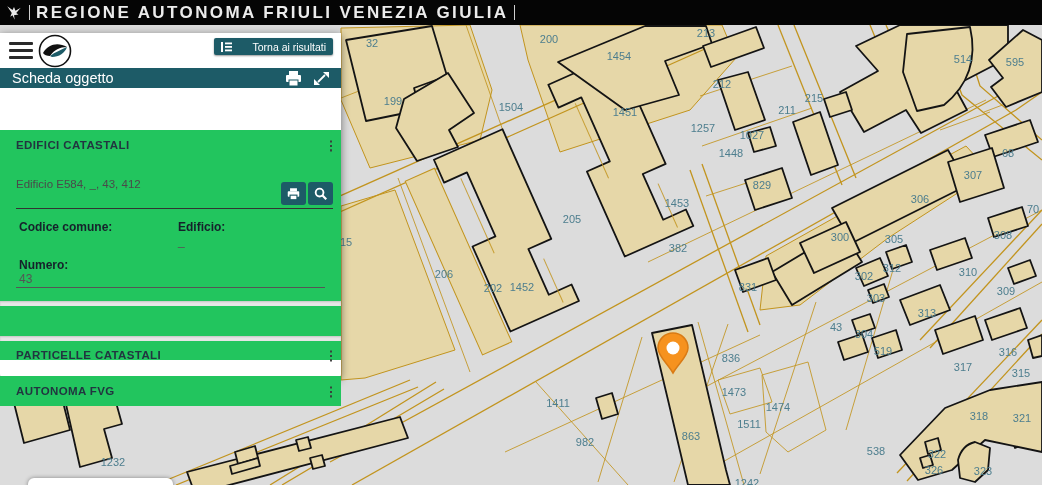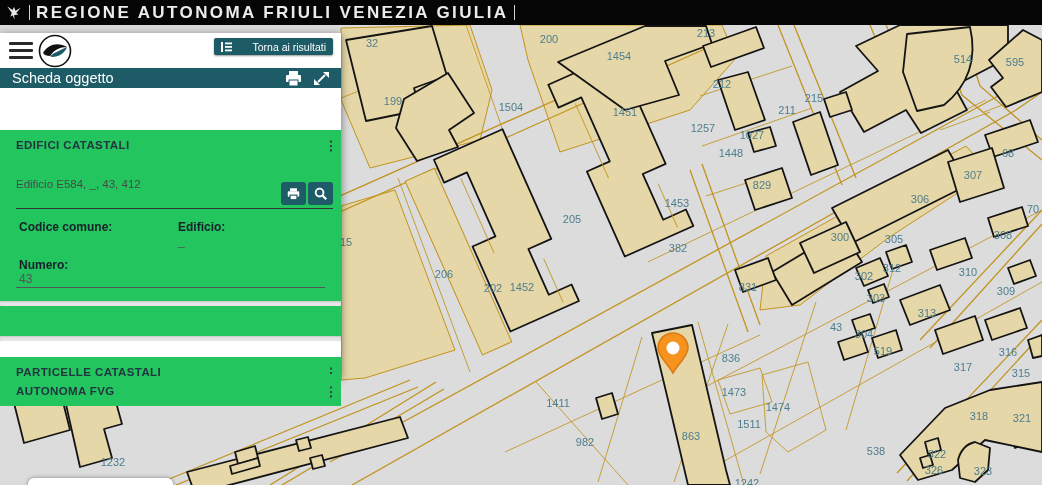--- a/index.html
+++ b/index.html
@@ -324,21 +324,21 @@
           <div class="f-value">43</div>
         </div>
         <div>
         </div>
       </div>
       <div id="uline2"></div>
     </div>
 
     <div class="divider" style="top:268px;"></div>
 
-    <div class="card" style="top:289px;height:20px;">
+    <div class="card" style="top:272px;height:20px;">
       <div class="card-head">
         <span class="card-title">PARTICELLE CATASTALI</span>
         <span class="kebab">⋮</span>
       </div>
     </div>
 
     <div class="divider" style="top:303px;"></div>
 
     <div class="card" style="top:308px;height:30px;">
       <div class="card-head">

